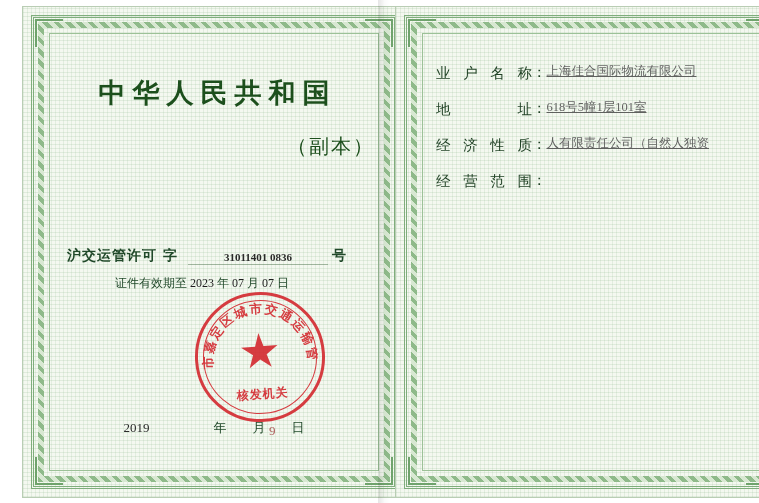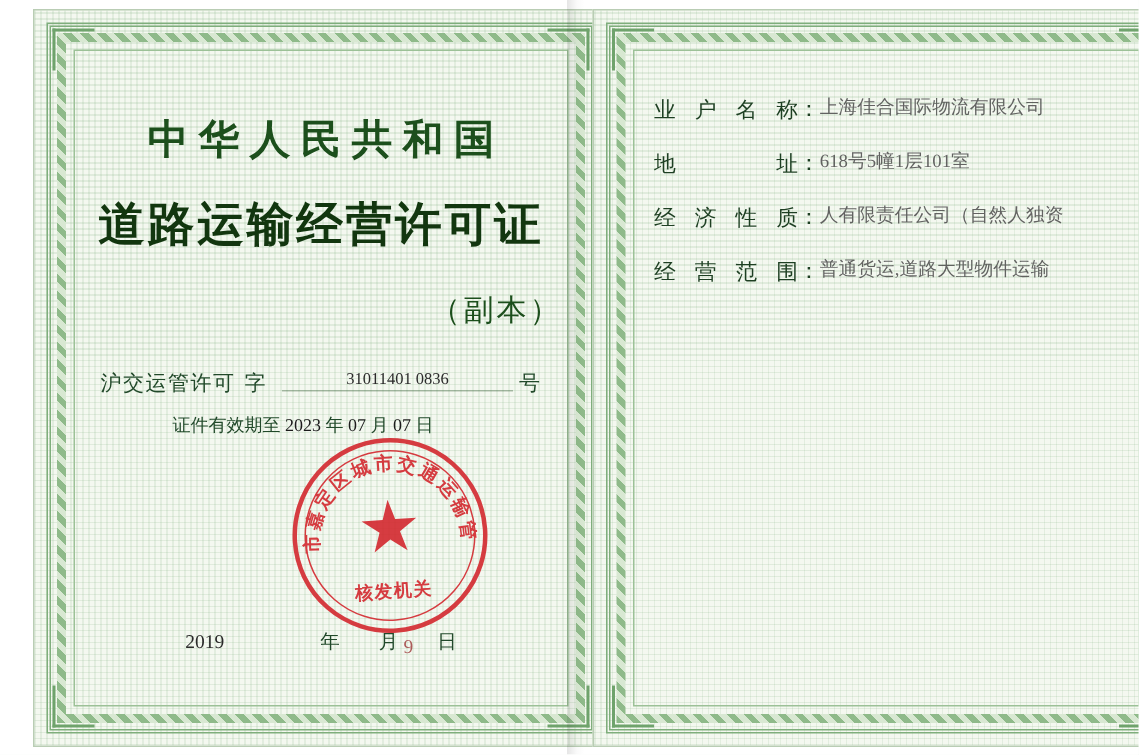--- a/index.html
+++ b/index.html
@@ -105,28 +105,29 @@
     text-align: right;
     font-family: "Liberation Serif", serif;
     font-size: 20px;
     color: #1c4f1c;
     letter-spacing: 2px;
   }
 
   .lic-line {
     position: absolute;
     left: 14px;
-    right: 14px;
+    right: 28px;
     top: 210px;
     display: flex;
-    align-items: flex-start;
+    align-items: flex-end;
     font-family: "Liberation Serif", serif;
     font-size: 14px;
     color: #21492a;
     white-space: nowrap;
+    font-weight: bold;
   }
   .lic-line .lbl { letter-spacing: 1px; }
   .lic-line .num {
     flex: 1;
     text-align: center;
     font-family: "Liberation Serif", serif;
     font-size: 11px;
     color: #2b2b2b;
     border-bottom: 1px solid rgba(40,80,40,0.35);
     margin: 0 4px;
@@ -252,20 +253,21 @@
     font-size: 14.5px;
     color: #1d3f22;
   }
   .field-value {
     flex: 1;
     font-size: 12.5px;
     line-height: 17px;
     color: #4a4a4a;
     opacity: 0.85;
     word-break: break-all;
+    text-decoration: underline;
   }
   .field-value .line2 { display: block; }
 </style>
 </head>
 <body>
 
 <div class="doc">
 
   <div class="page left">
     <div class="frame-outer"></div>
@@ -273,21 +275,20 @@
     <div class="frame-inner"></div>
     <div class="corner tl"></div>
     <div class="corner tr"></div>
     <div class="corner bl"></div>
     <div class="corner br"></div>
 
     <div class="content">
 
       <div class="title-country">中华人民共和国</div>
 
-      <div class="title-main">道路运输经营许可证</div>
 
       <div class="title-sub">（副本）</div>
 
       <div class="lic-line">
         <span class="lbl">沪交运管许可</span>
         <span class="lbl" style="padding:0 6px;">字</span>
         <span class="num">31011401 0836</span>
         <span class="lbl">号</span>
       </div>
 
@@ -348,21 +349,20 @@
 
         <div class="field-row">
           <span class="field-label">经济性质</span>
           <span class="field-colon">：</span>
           <span class="field-value">人有限责任公司（自然人独资</span>
         </div>
 
         <div class="field-row">
           <span class="field-label">经营范围</span>
           <span class="field-colon">：</span>
-          <span class="field-value">普通货运,道路大型物件运输</span>
         </div>
 
       </div>
     </div>
   </div>
 
   <div class="fold"></div>
 </div>
 
 </body></html>

